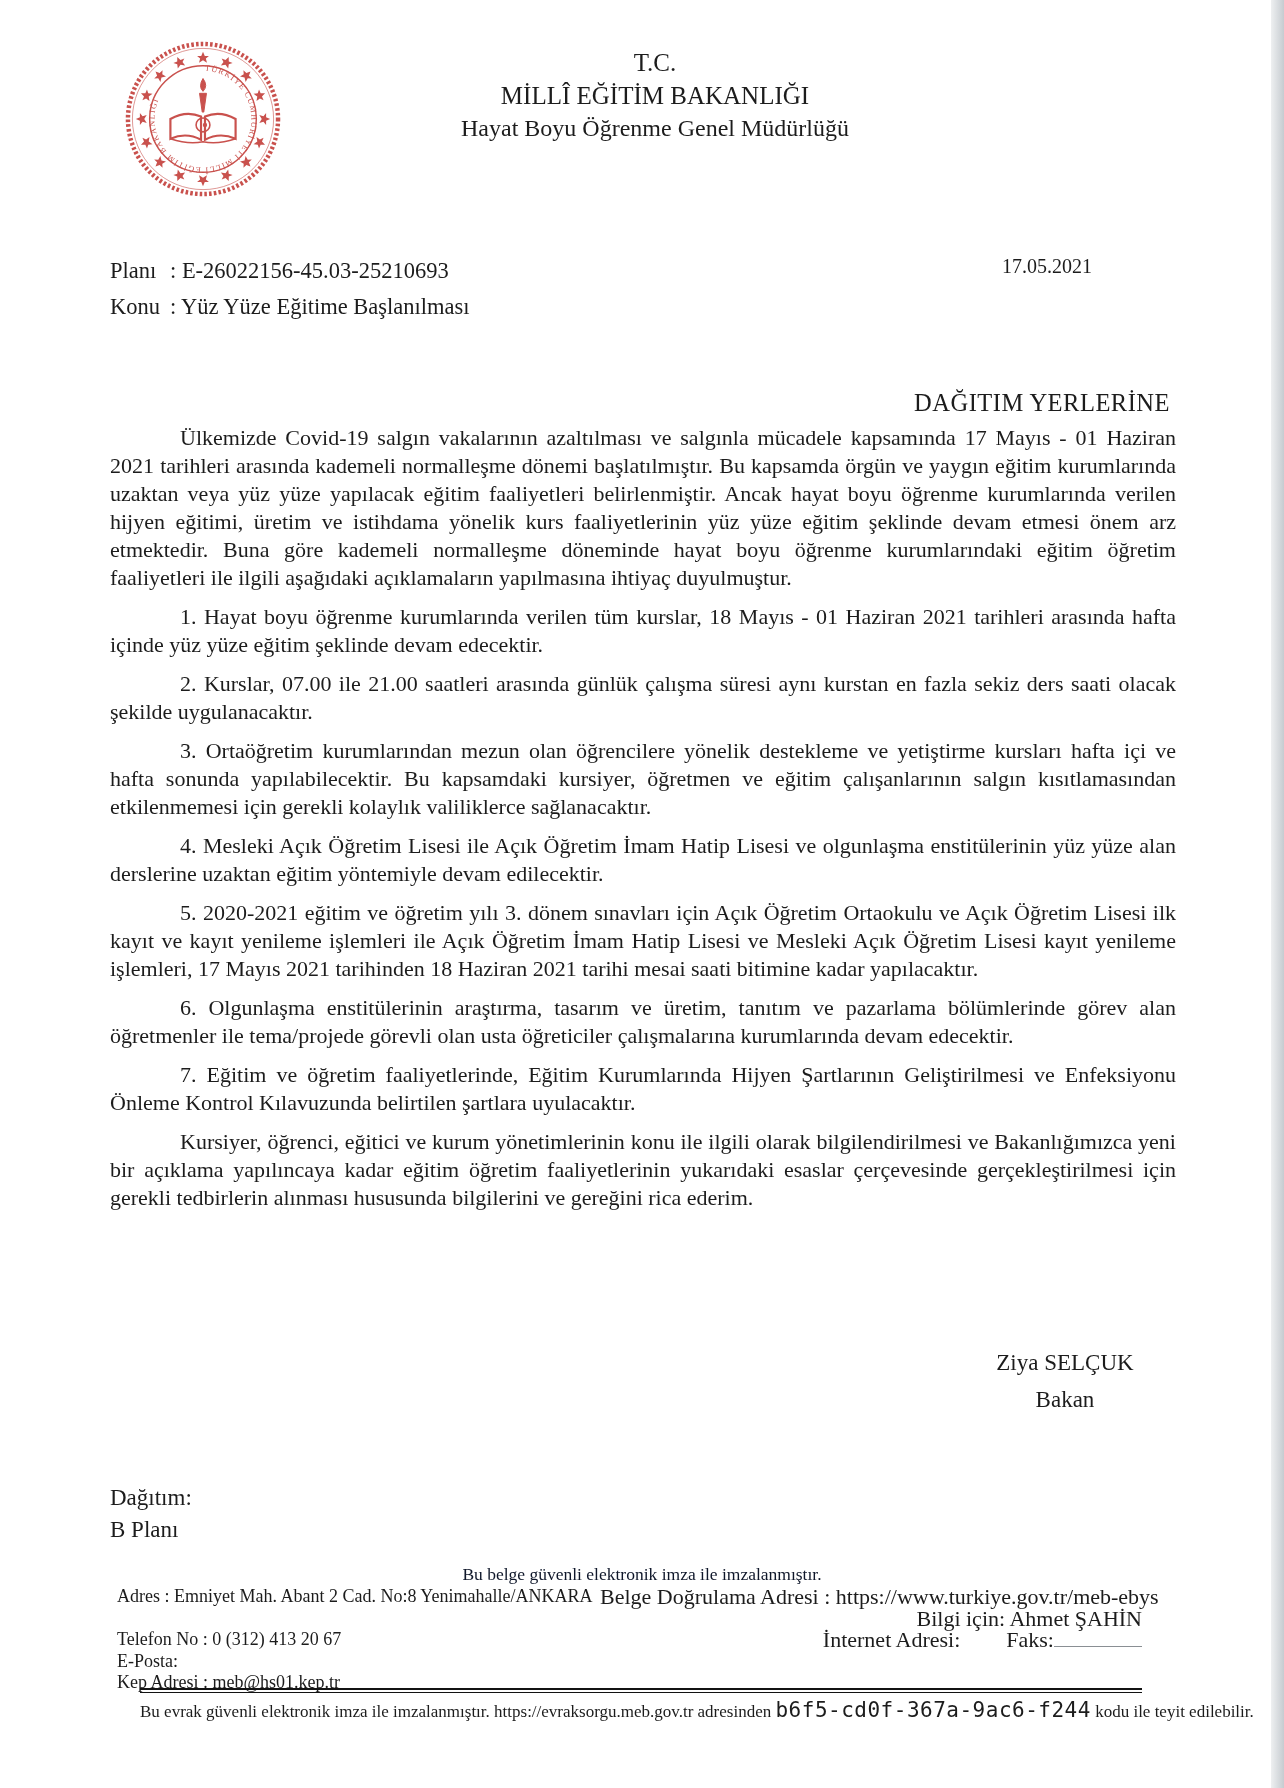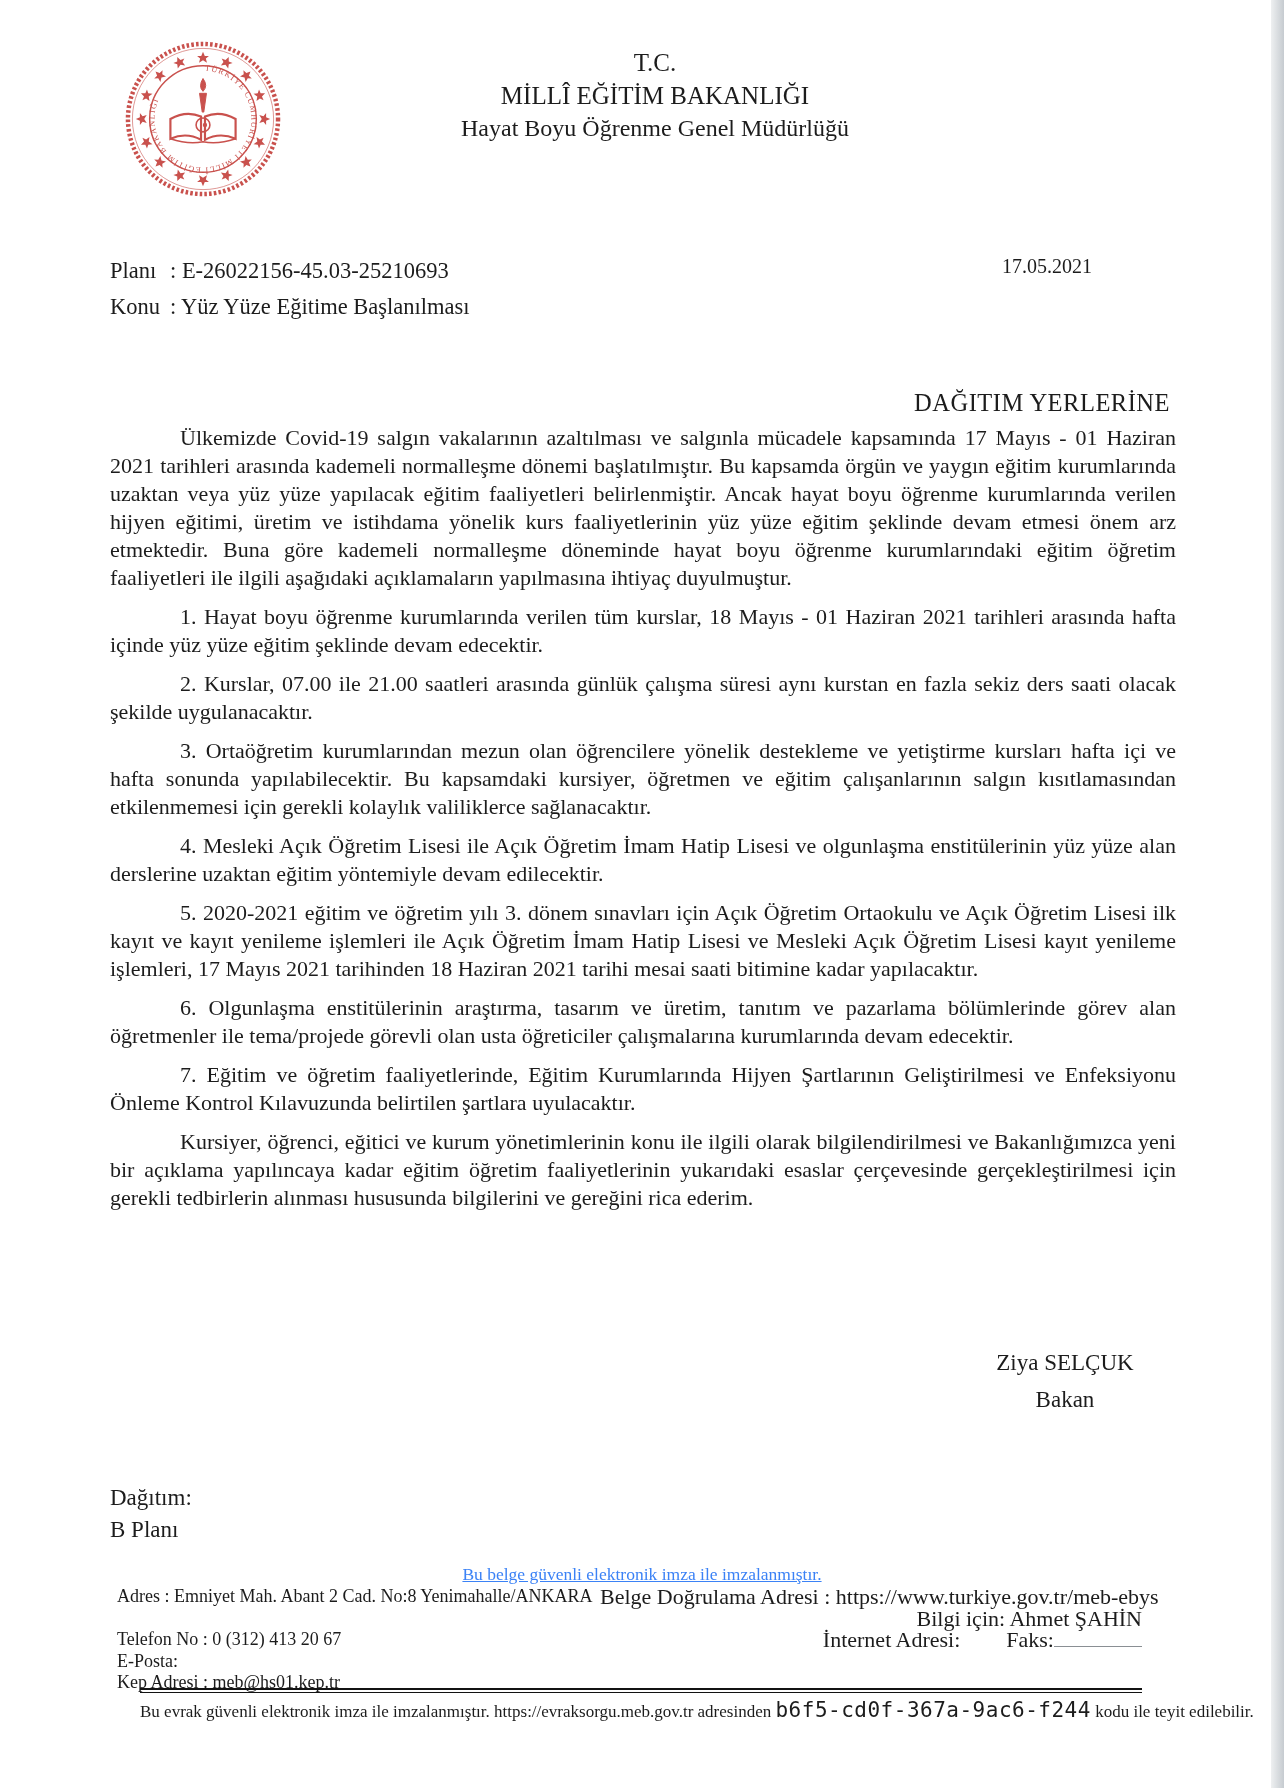--- a/index.html
+++ b/index.html
@@ -119,21 +119,21 @@
   <div class="signature">
     <div>Ziya SELÇUK</div>
     <div>Bakan</div>
   </div>
 
   <div class="distribution">
     <div>Dağıtım:</div>
     <div>B Planı</div>
   </div>
 
-  <div class="footer-notice" style="color:#3b82f6;text-decoration:underline;">Bu belge güvenli elektronik imza ile imzalanmıştır.</div>
+  <div class="footer-notice" style="color:#0f172a;">Bu belge güvenli elektronik imza ile imzalanmıştır.</div>
 
   <div class="f-left">
     <div class="f-row">Adres : Emniyet Mah. Abant 2 Cad. No:8 Yenimahalle/ANKARA</div>
     <div class="f-row"></div>
     <div class="f-row">Telefon No : 0 (312) 413 20 67</div>
     <div class="f-row">E-Posta:</div>
     <div class="f-row">Kep Adresi : meb@hs01.kep.tr</div>
   </div>
 
   <div class="f-right">

